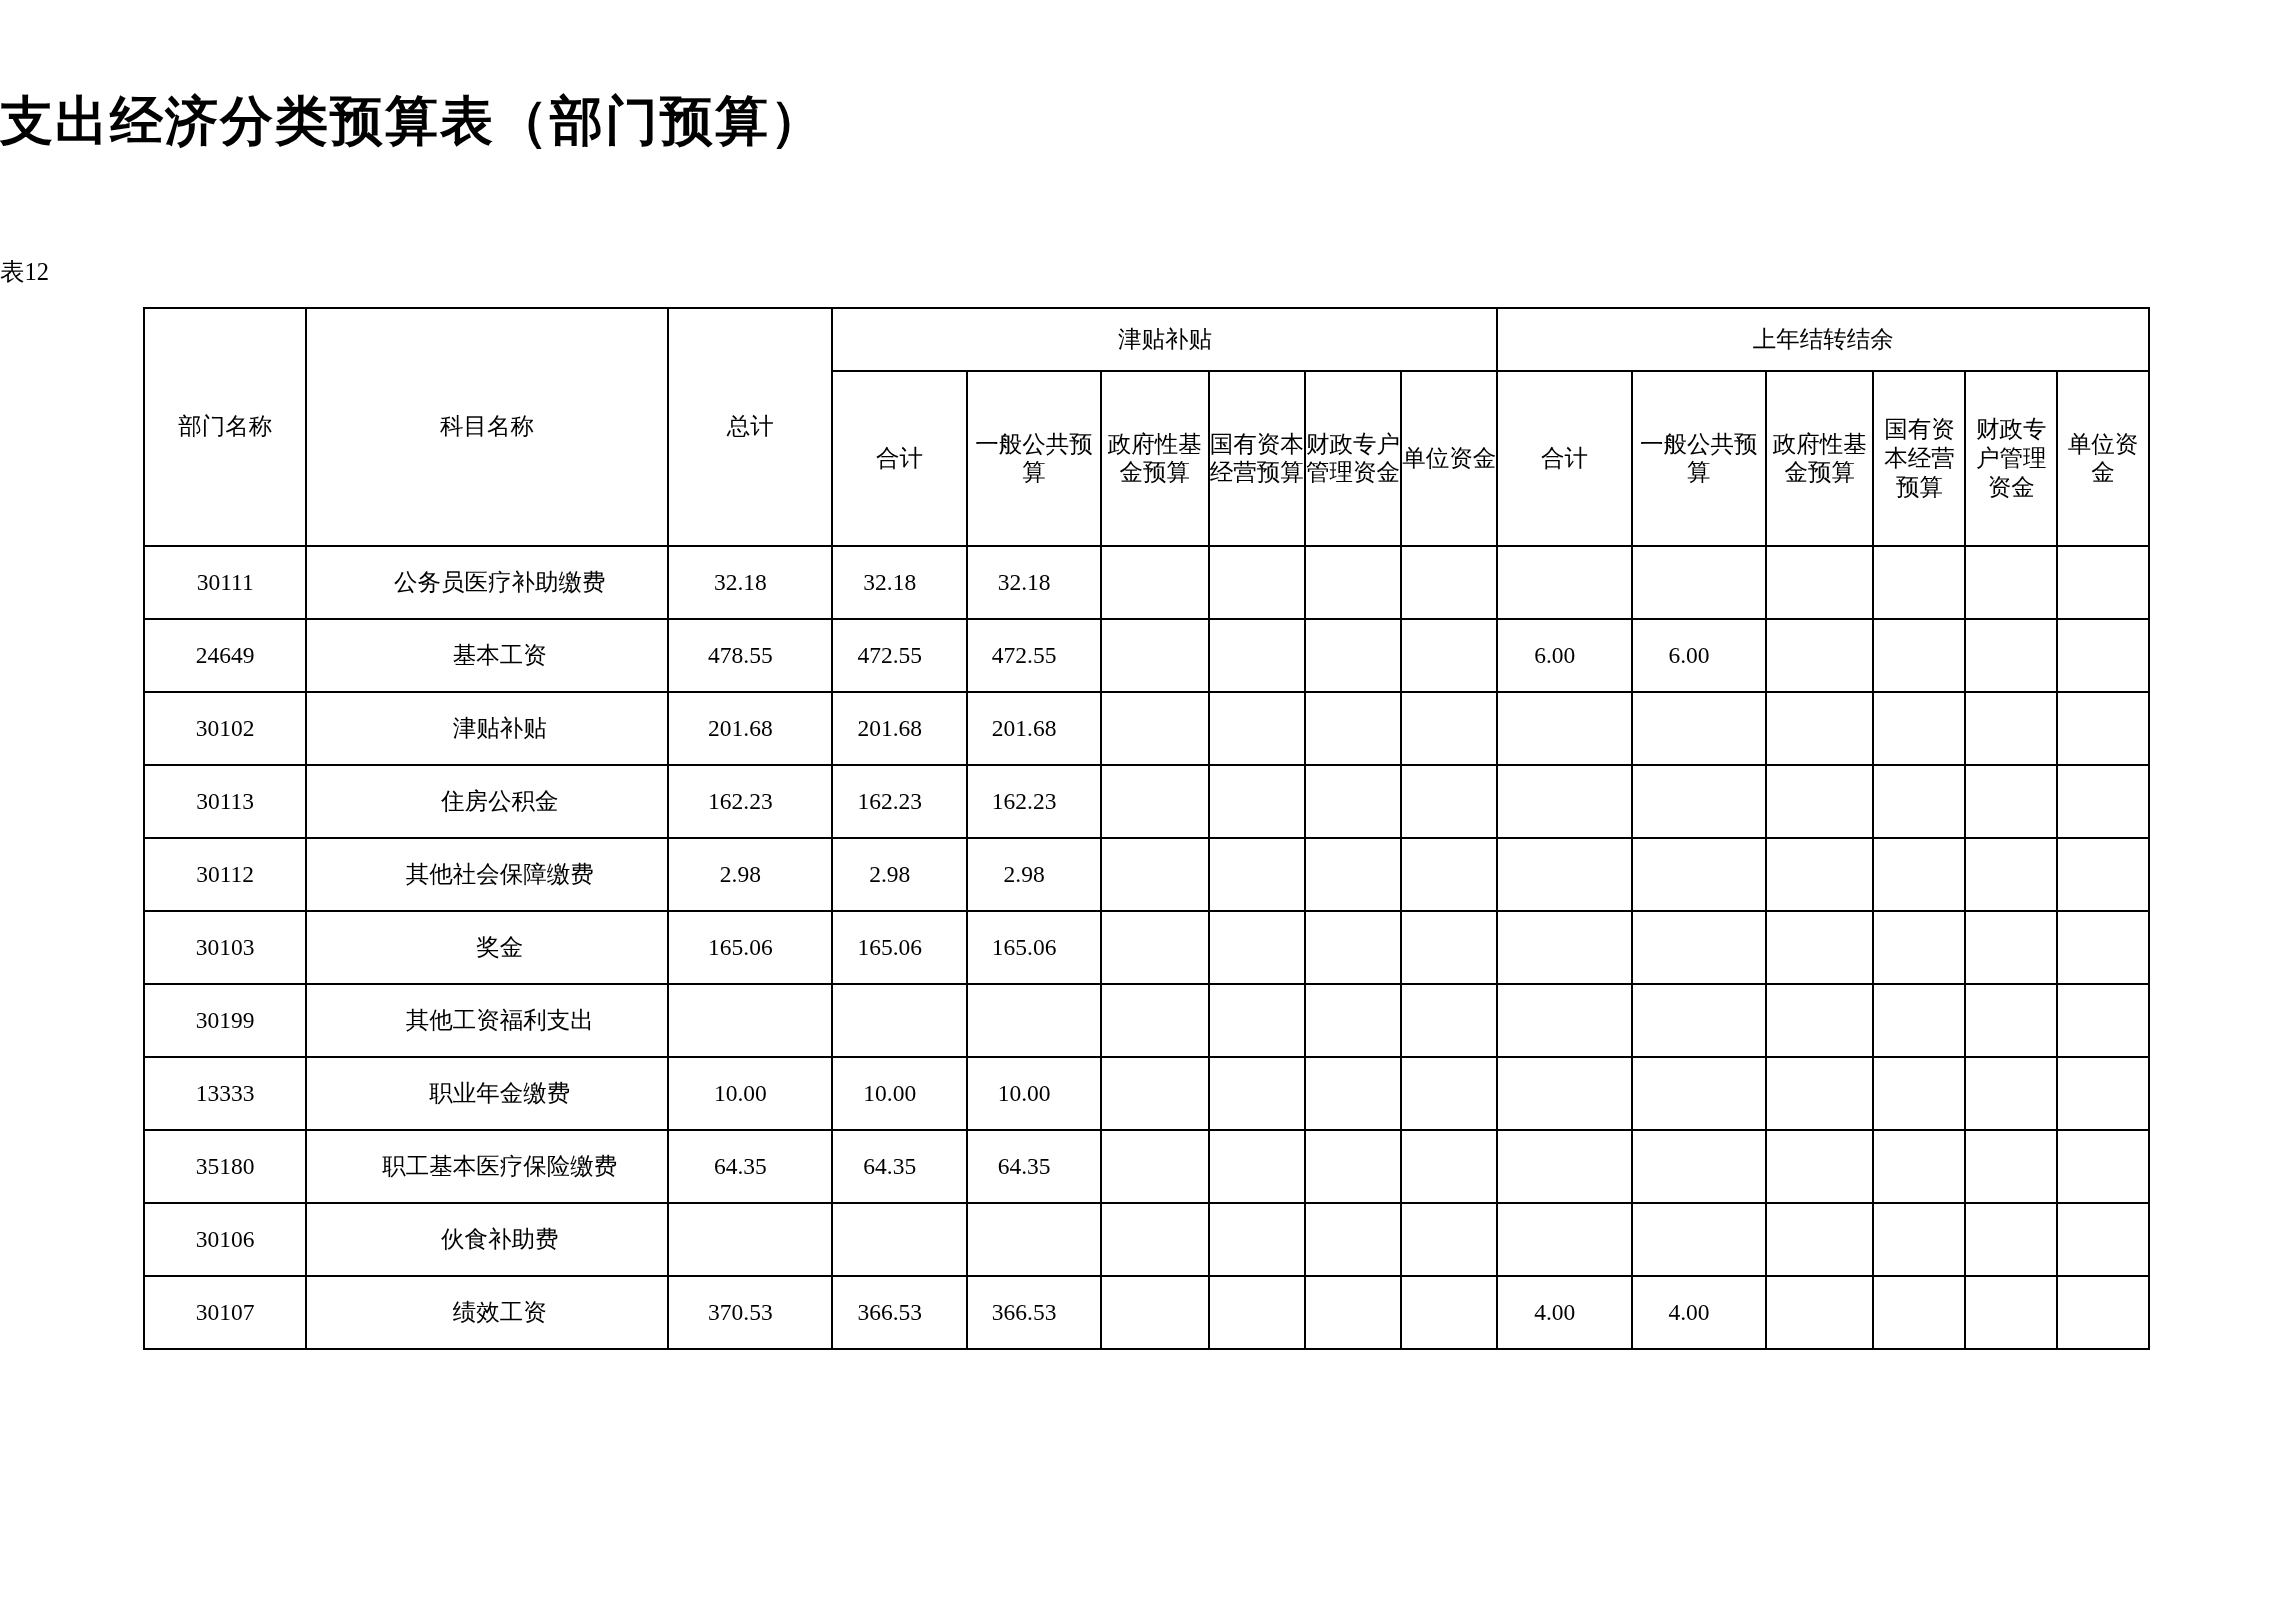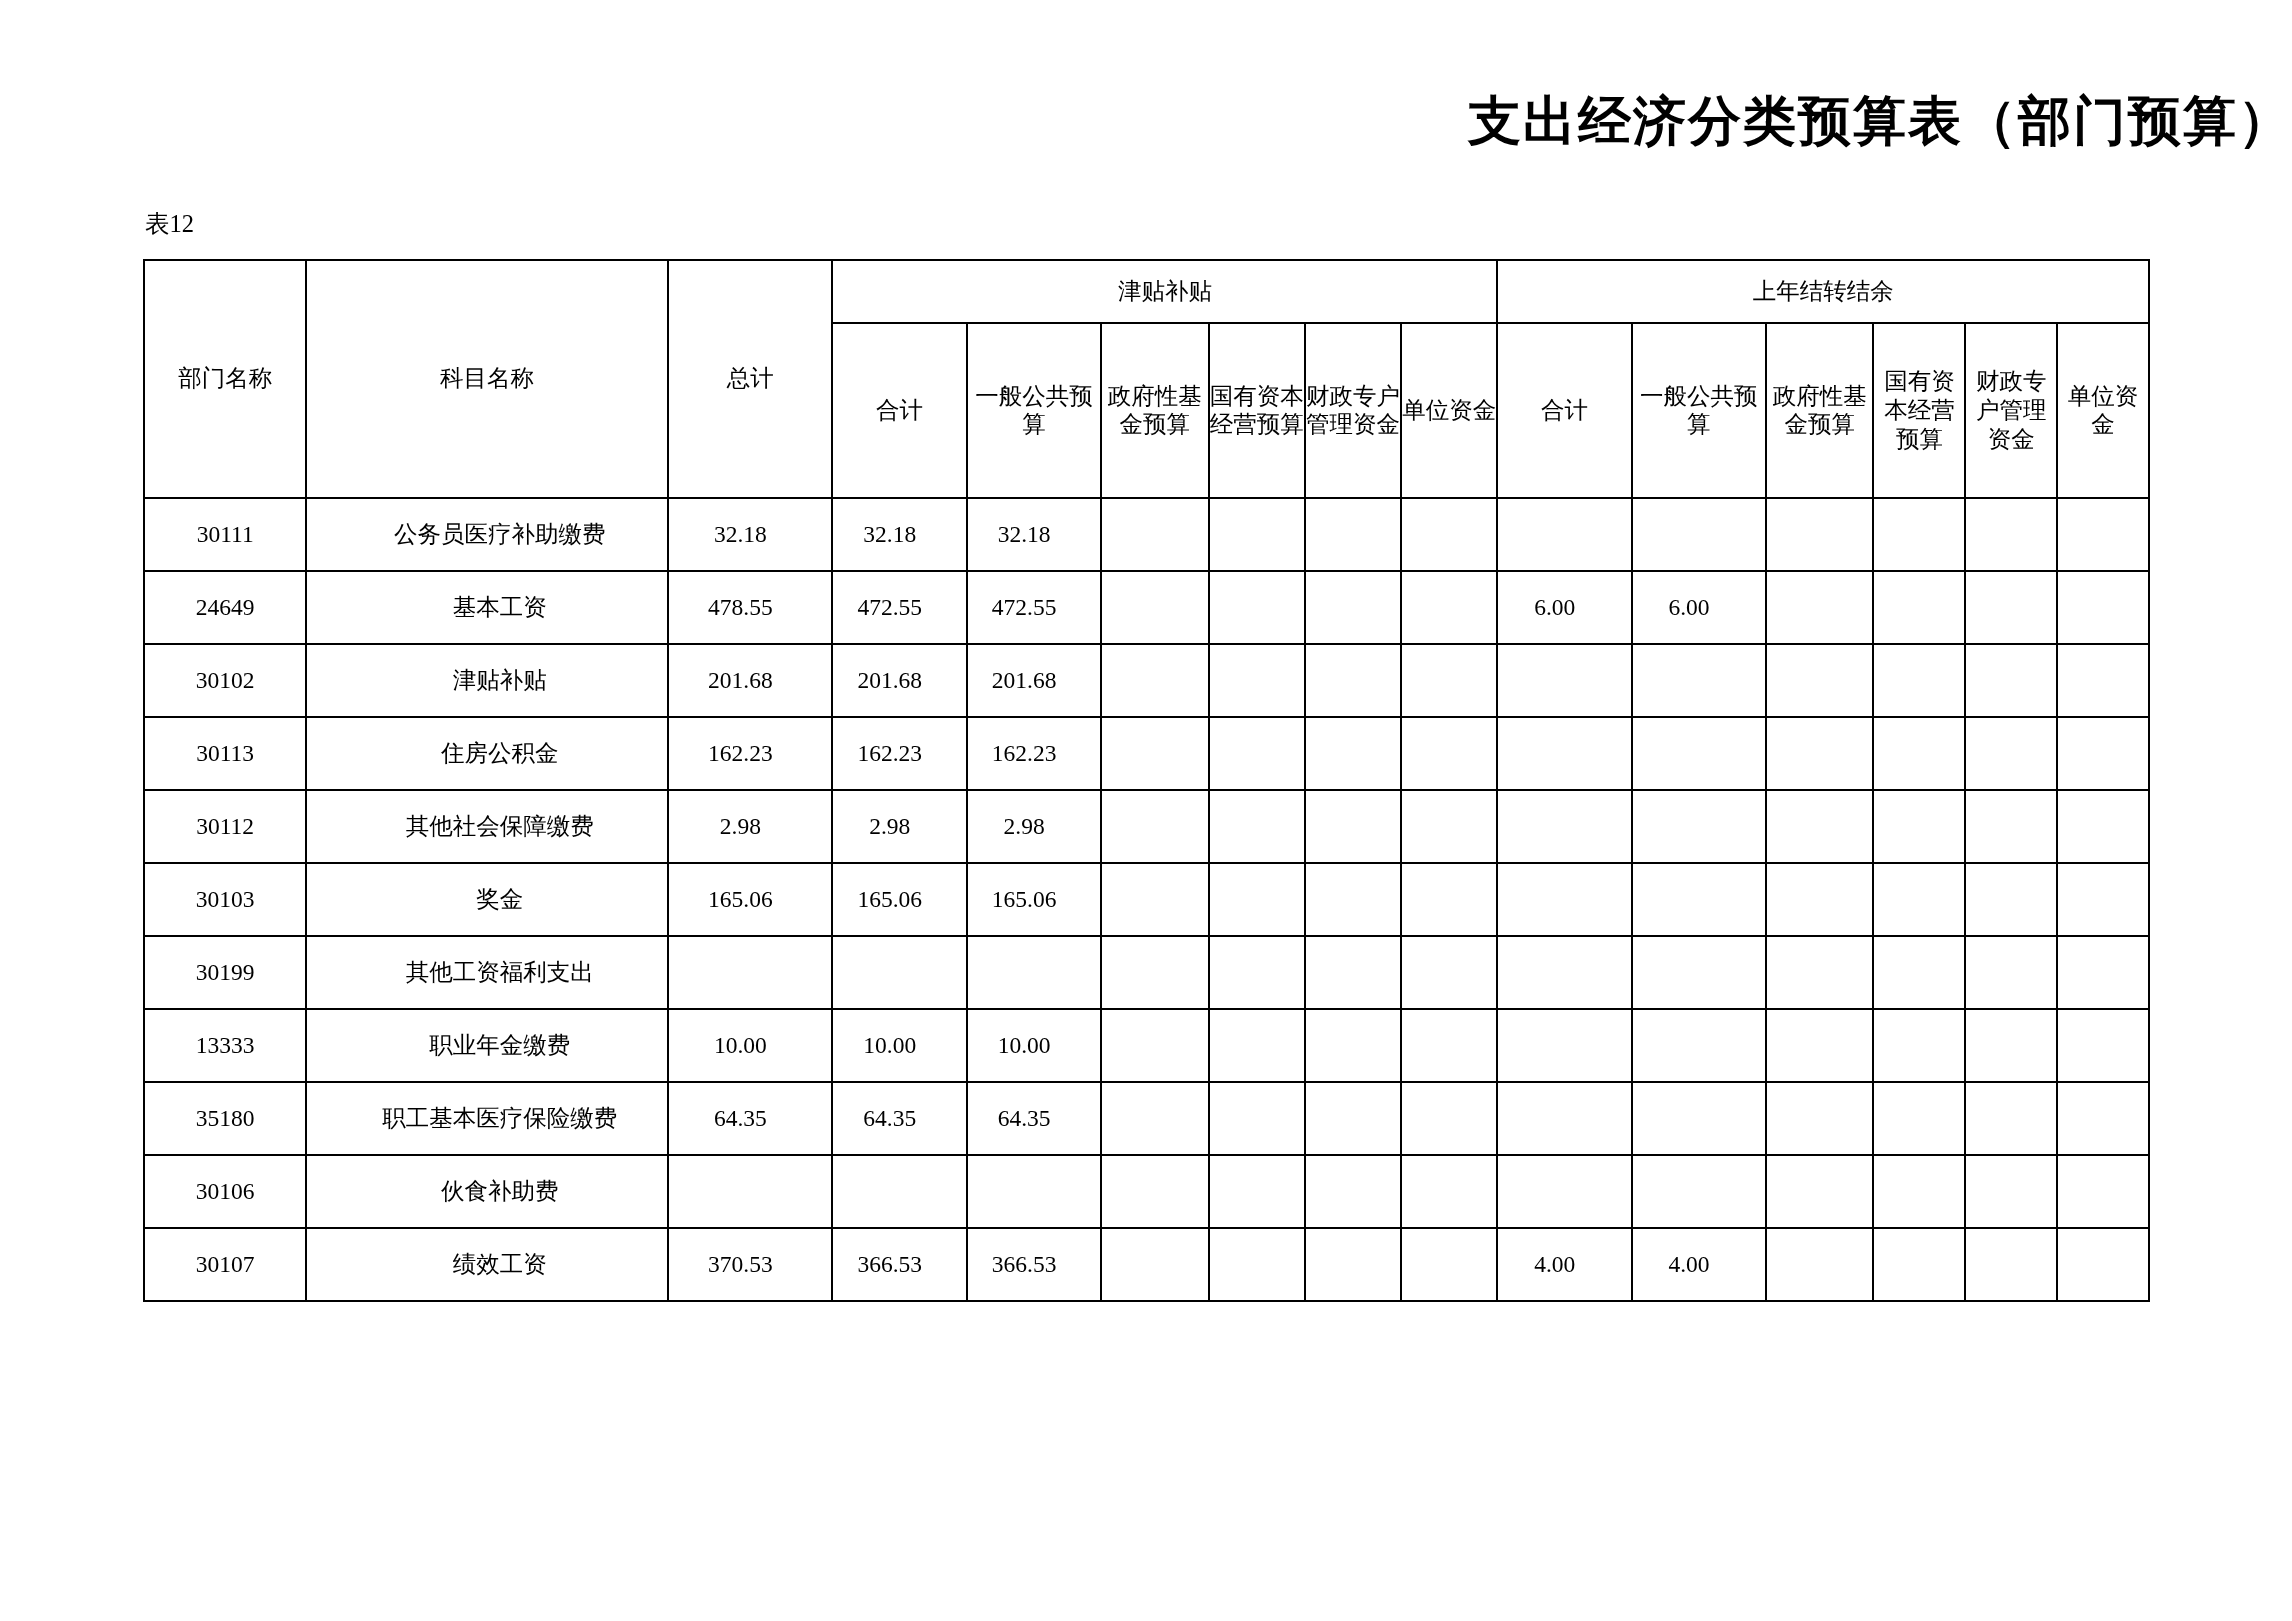--- a/index.html
+++ b/index.html
@@ -15,31 +15,30 @@
     position: relative;
     overflow: hidden;
   }
   .page {
     width: 2293px;
     height: 1621px;
     position: relative;
     box-sizing: border-box;
   }
   .doc-title {
-    text-align: right;
+    text-align: left;
     font-size: 53px;
     font-weight: bold;
     letter-spacing: 2px;
     margin-top: 86px;
     margin-bottom: 0;
     font-family: "Liberation Serif", "DejaVu Serif", serif;
   }
   .meta-block {
-    margin-top: 46px;
-    padding-left: 145px;
+    margin-top: 94px;
     padding-right: 145px;
   }
   .meta-row {
     display: flex;
     justify-content: space-between;
     align-items: flex-end;
     font-size: 24.5px;
     line-height: 39px;
   }
   .meta-row.first {

